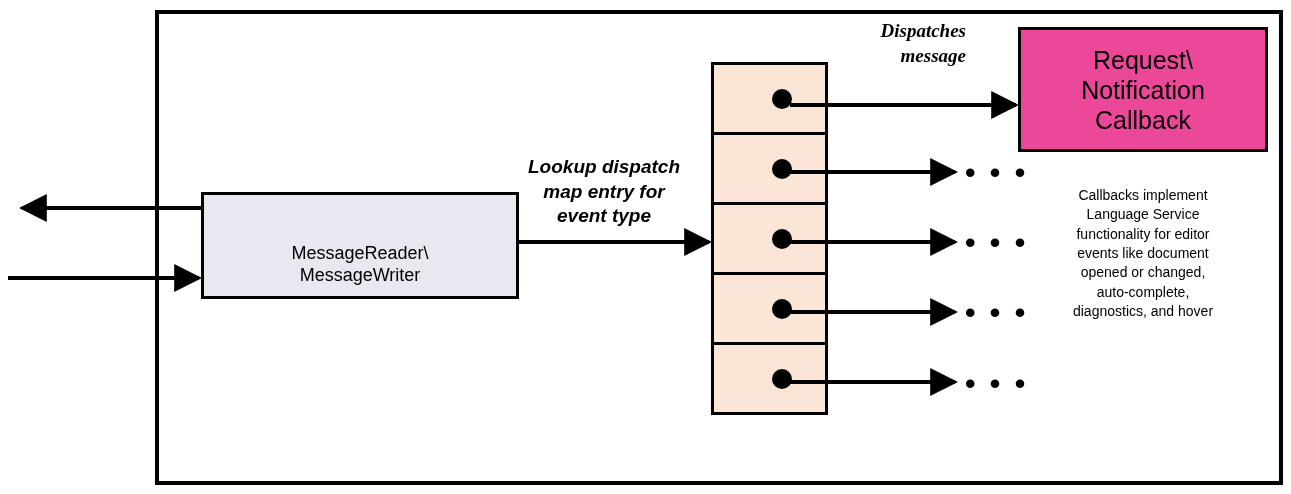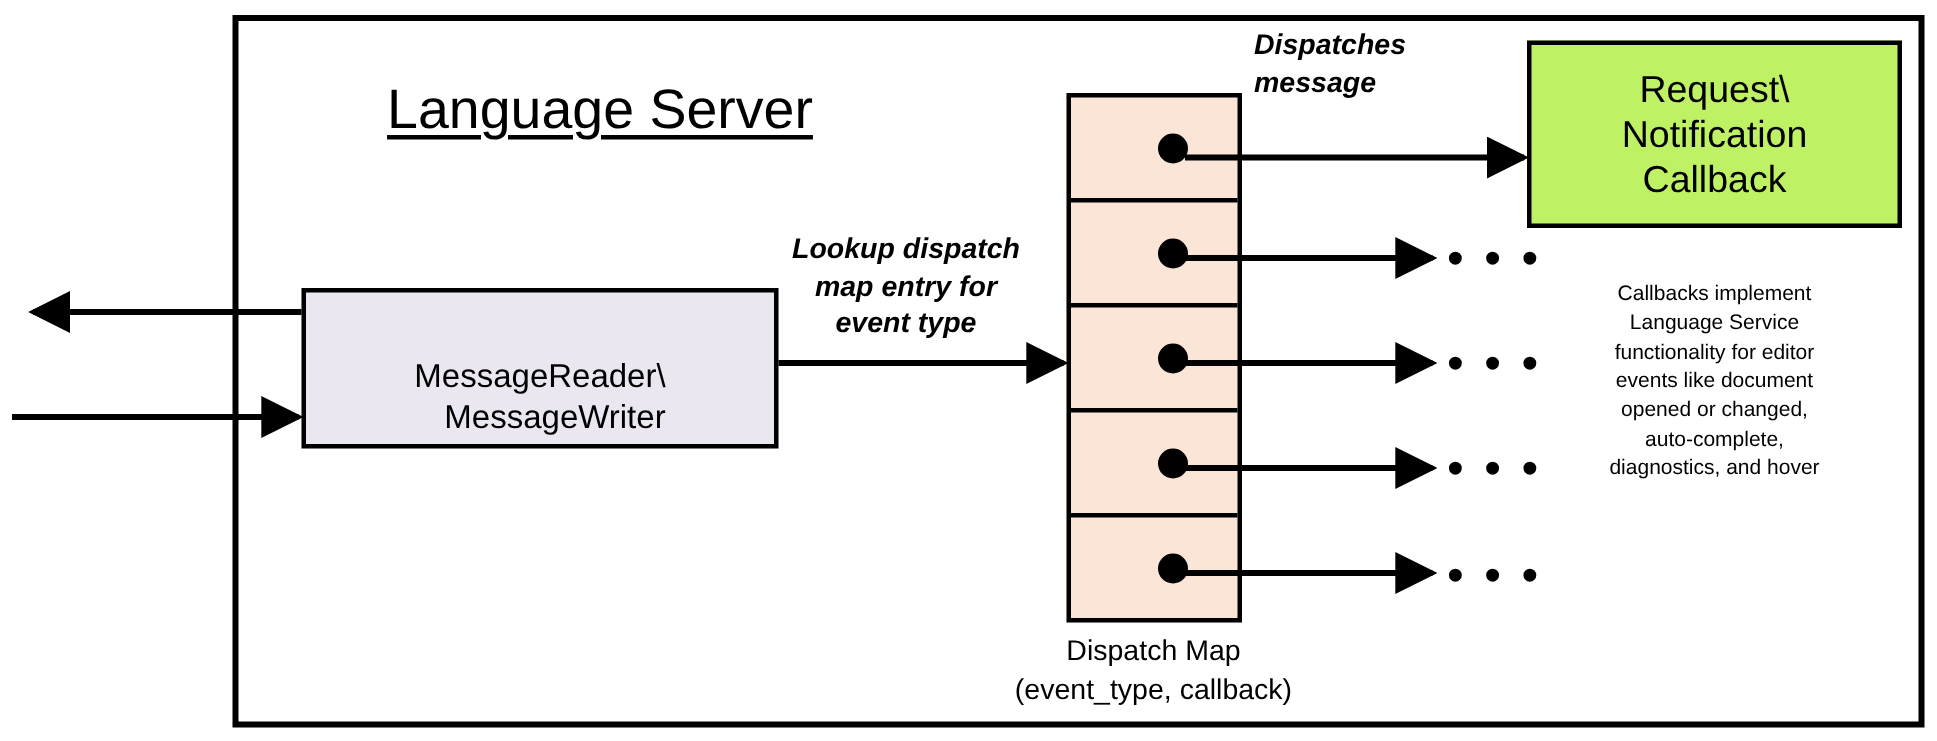--- a/index.html
+++ b/index.html
@@ -52,23 +52,23 @@
     width: 318px;
     height: 107px;
     background: #EAE7F0;
     border: 3px solid #000000;
     box-sizing: border-box;
     display: flex;
     align-items: center;
     justify-content: center;
   }
   .mrw-box .mrw-text {
-    font-size: 22px;
+    font-size: 18px;
     line-height: 1.22;
-    text-align: right;
+    text-align: center;
     white-space: pre-line;
     margin-top: 39px;
   }
   .mrw-caption {
     position: absolute;
     left: 181px;
     top: 307px;
     width: 358px;
     text-align: center;
     font-size: 19px;
@@ -144,36 +144,37 @@
     line-height: 1.36;
     white-space: pre-line;
   }
 
   
   .dispatch-msg-label {
     position: absolute;
     left: 836px;
     top: 19px;
     width: 130px;
-    text-align: left;
+    text-align: right;
     font-style: italic;
     font-weight: bold;
     font-size: 19px;
     line-height: 1.3;
     white-space: pre-line;
+    font-family: Liberation Serif, serif;
   }
 
   
   .callback-box {
     position: absolute;
     left: 1018px;
     top: 27px;
     width: 250px;
     height: 125px;
-    background: #bef264;
+    background: #ec4899;
     border: 3px solid #000000;
     box-sizing: border-box;
     display: flex;
     align-items: center;
     justify-content: center;
   }
   .callback-box .cb-text {
     font-size: 25px;
     line-height: 1.2;
     text-align: center;
@@ -208,21 +209,20 @@
     pointer-events: none;
   }
 </style>
 </head>
 <body>
 
 <div id="canvas">
 
   <div class="server-border"></div>
 
-  <div class="server-title">Language Server</div>
 
 
   <div class="mrw-box">
     <div class="mrw-text">MessageReader\
 MessageWriter</div>
   </div>
 
   <div class="lookup-label">Lookup dispatch
 map entry for
 event type</div>
@@ -237,22 +237,20 @@
     <div class="dispatch-row">
       <span class="dispatch-dot"></span>
     </div>
     <div class="dispatch-row">
       <span class="dispatch-dot"></span>
     </div>
     <div class="dispatch-row">
       <span class="dispatch-dot"></span>
     </div>
   </div>
-  <div class="dispatch-caption">Dispatch Map
-(event_type, callback)</div>
 
   <div class="dispatch-msg-label">Dispatches
 message</div>
 
   <div class="callback-box">
     <div class="cb-text">Request\
 Notification
 Callback</div>
   </div>
   <div class="callback-caption">Callbacks implement

